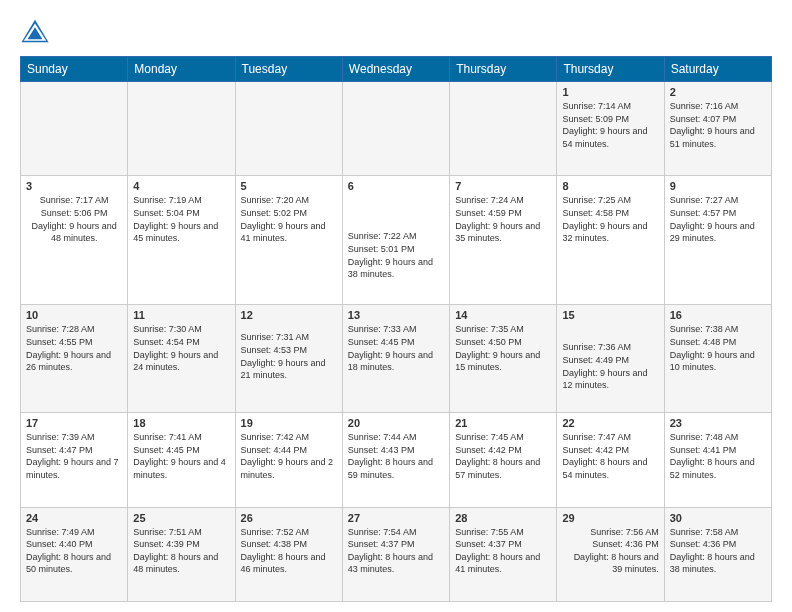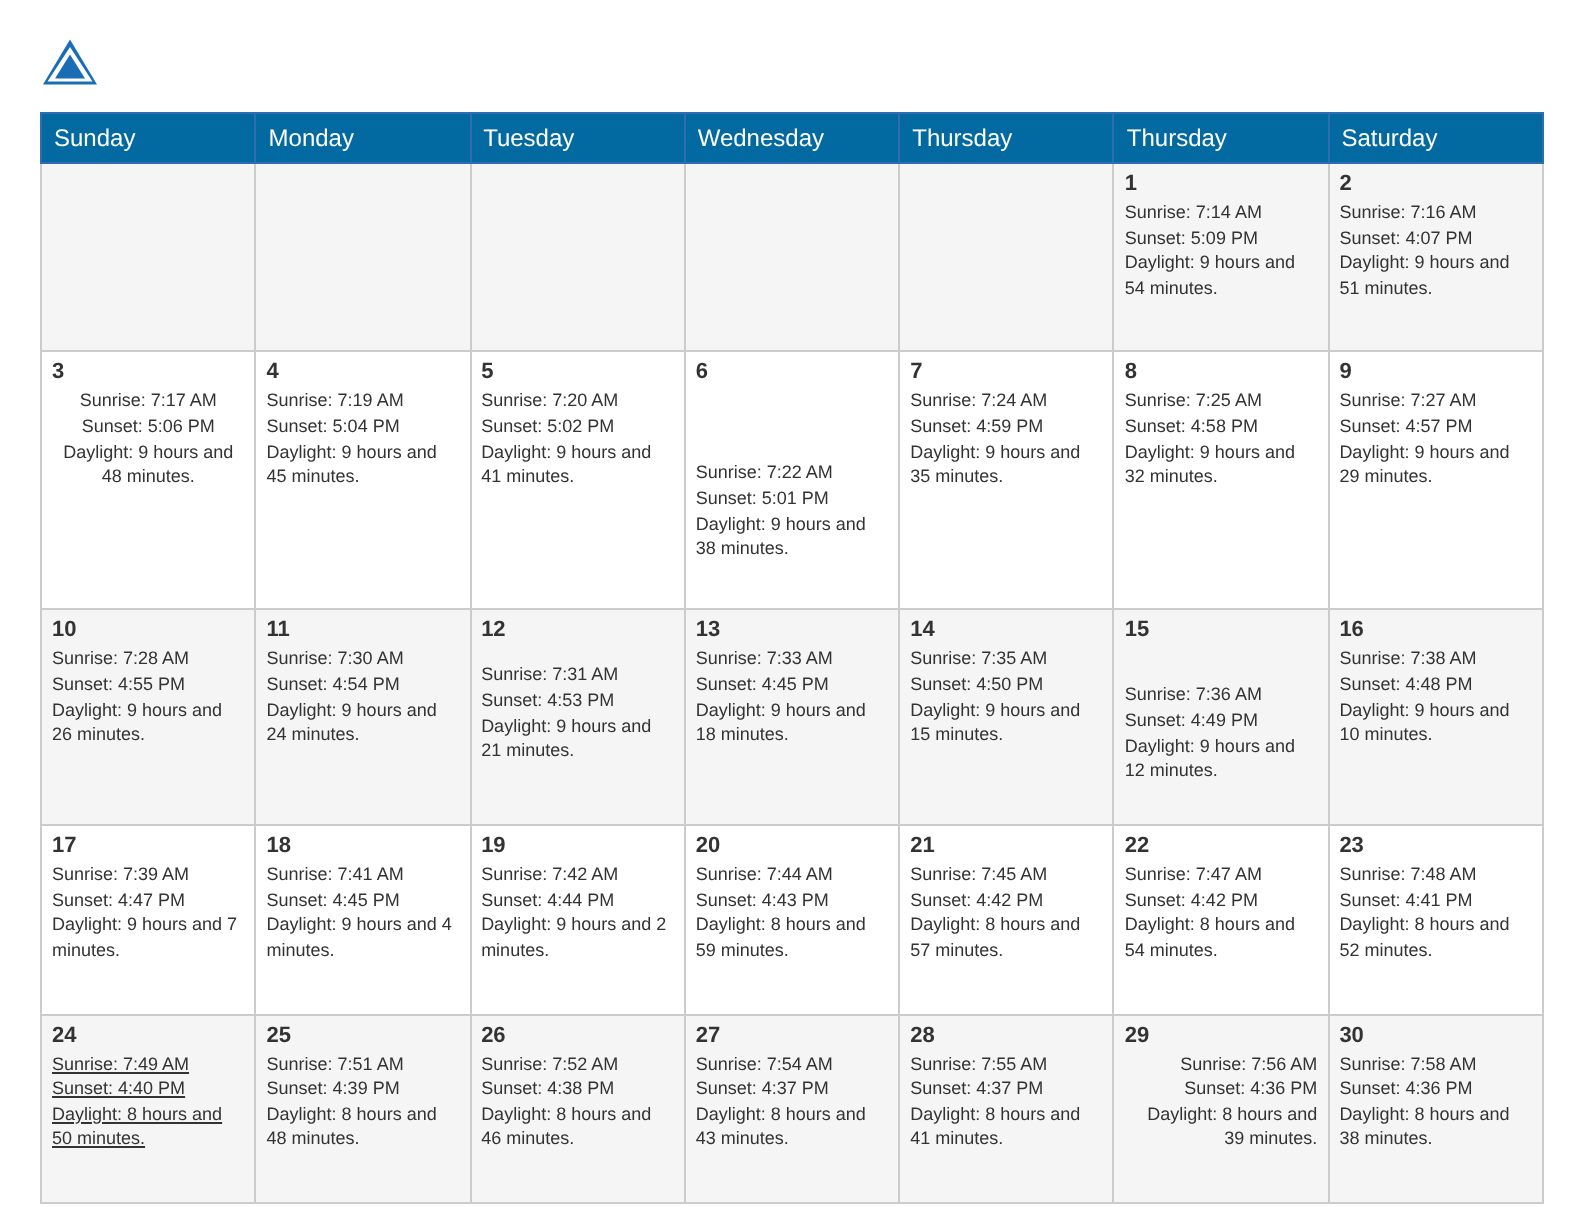--- a/index.html
+++ b/index.html
@@ -289,21 +289,21 @@
           <td>
             <span class="day-num">23</span>
             <div class="day-info" style="white-space: pre-line;">Sunrise: 7:48 AM
 Sunset: 4:41 PM
 Daylight: 8 hours and 52 minutes.</div>
           </td>
         </tr>
         <tr>
           <td>
             <span class="day-num">24</span>
-            <div class="day-info" style="white-space: pre-line; text-decoration: underline;">Sunrise: 7:49 AM
+            <div class="day-info" style="white-space: pre-line;">Sunrise: 7:49 AM
 Sunset: 4:40 PM
 Daylight: 8 hours and 50 minutes.</div>
           </td>
           <td>
             <span class="day-num">25</span>
             <div class="day-info" style="white-space: pre-line;">Sunrise: 7:51 AM
 Sunset: 4:39 PM
 Daylight: 8 hours and 48 minutes.</div>
           </td>
           <td>

